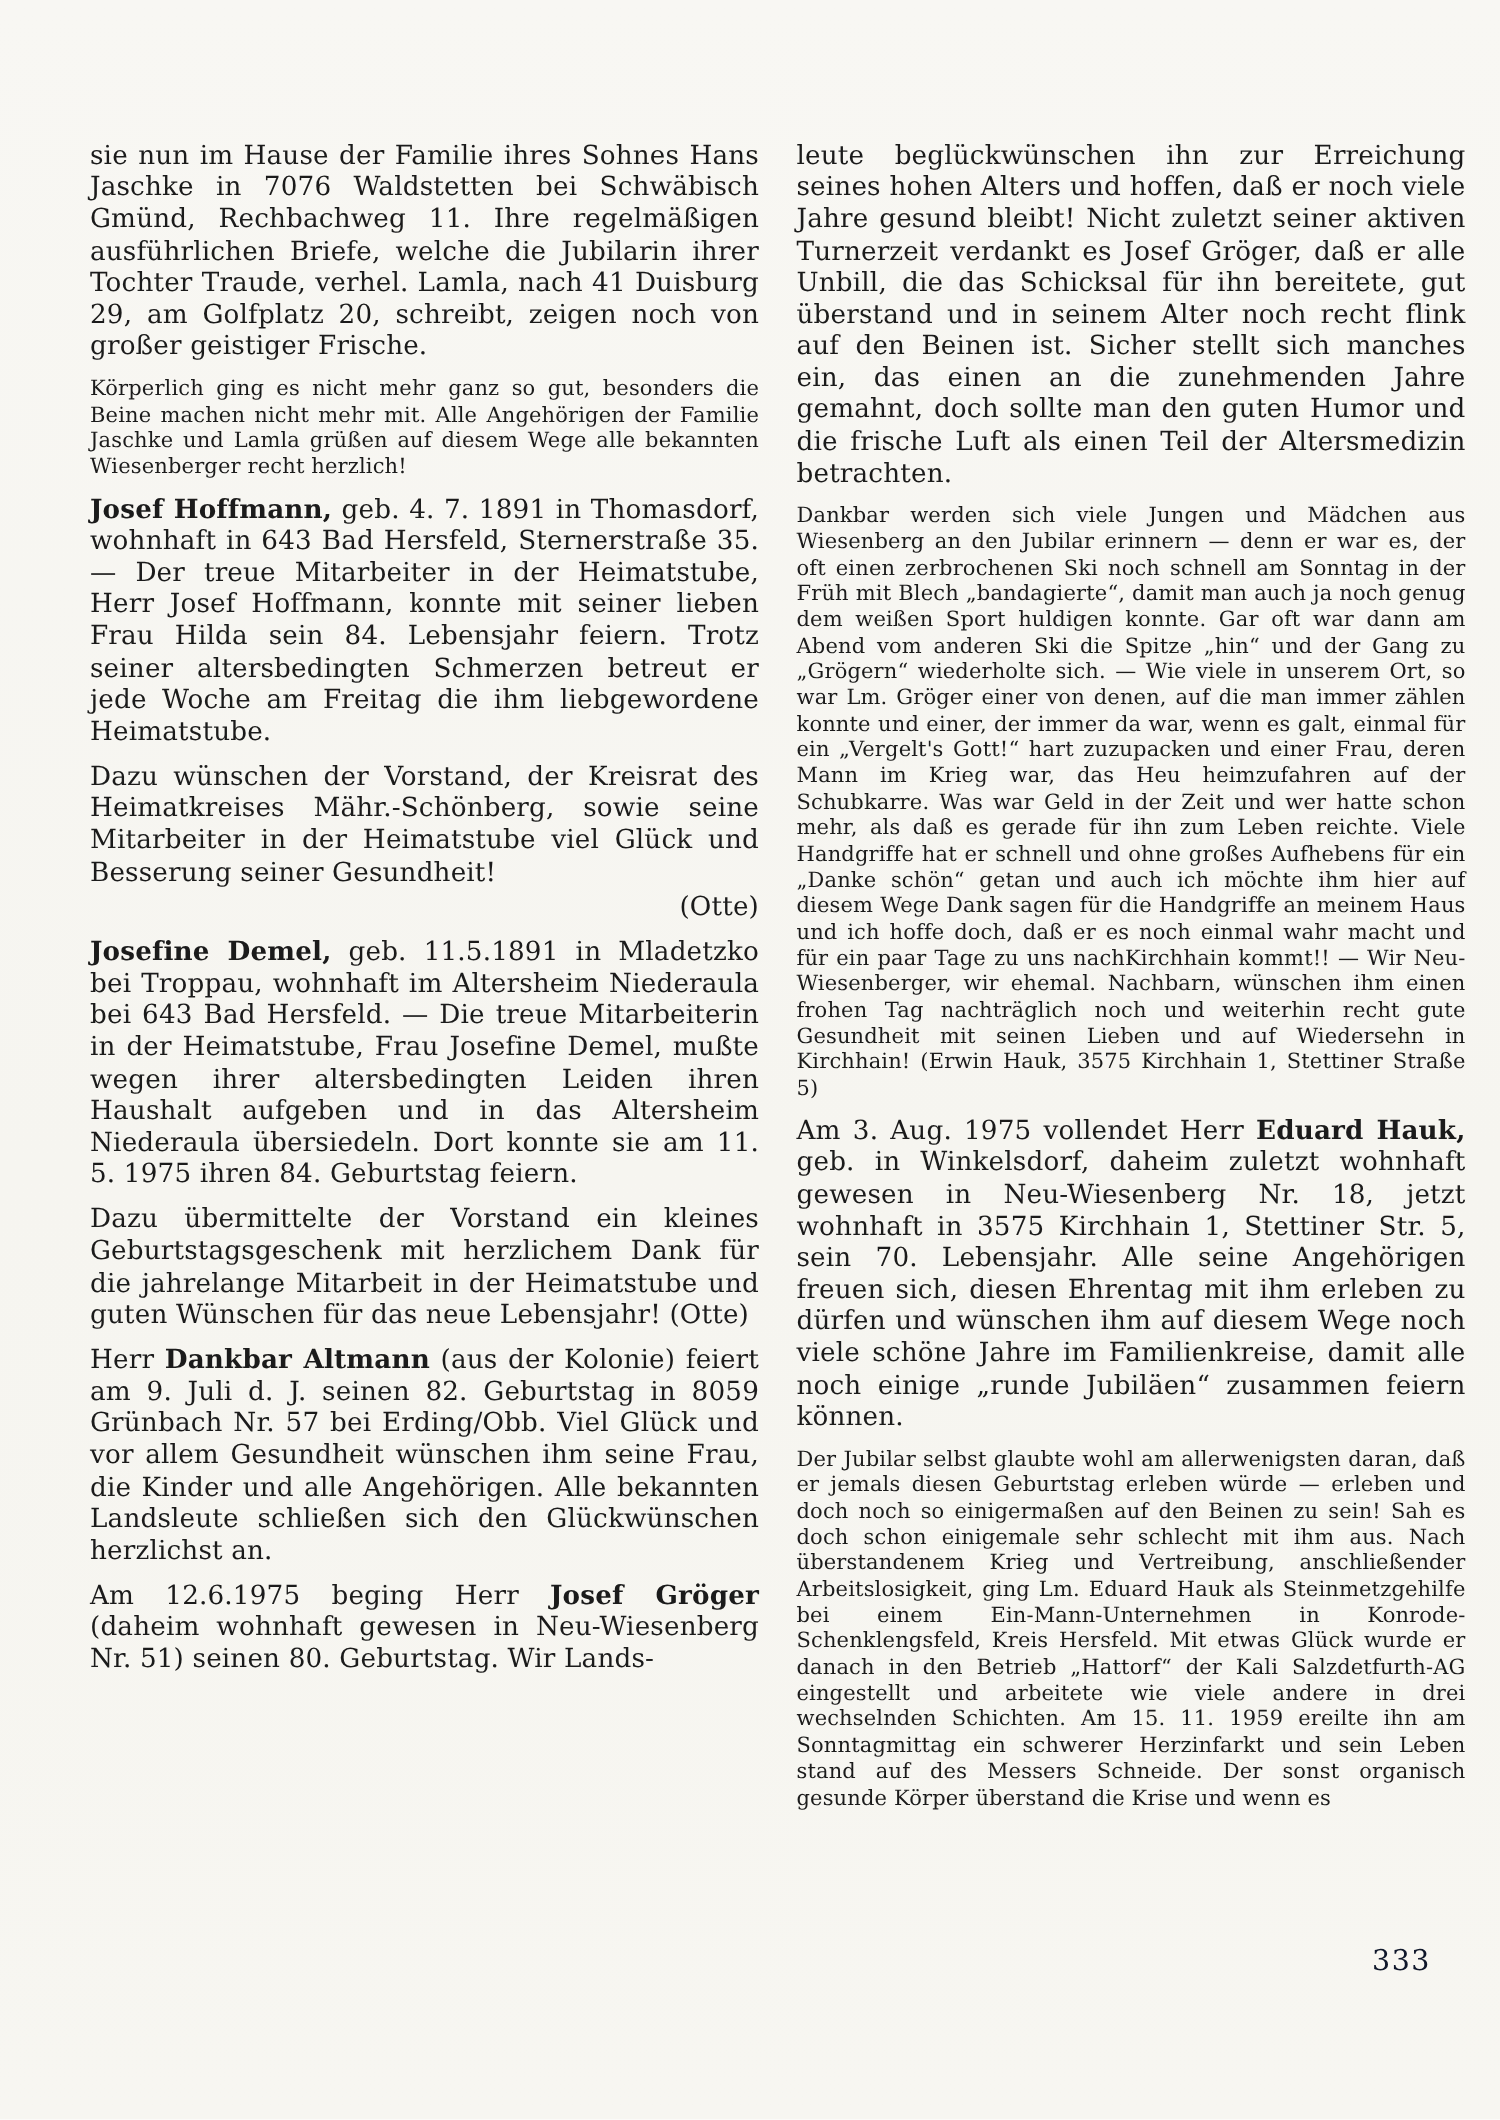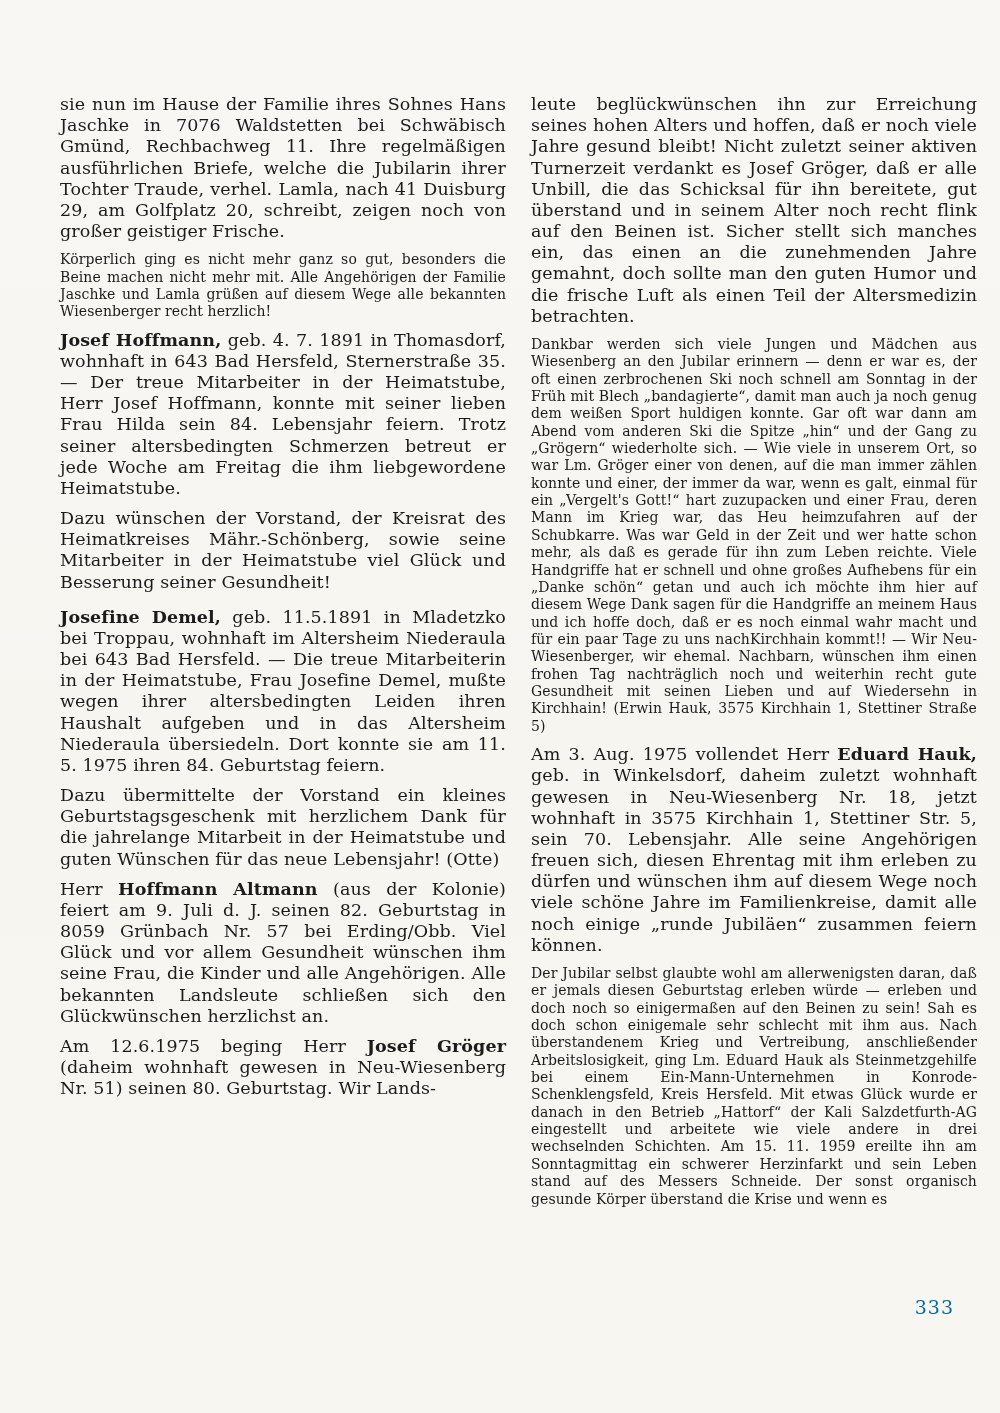--- a/index.html
+++ b/index.html
@@ -38,61 +38,62 @@
   }
   p.body {
     font-size: 17.5px;
     line-height: 1.21;
   }
   p.small {
     font-size: 14px;
     line-height: 1.24;
   }
   p.tight {
-    margin-bottom: 14px;
+    margin-bottom: 2px;
   }
   p.signature {
     text-align: right;
     font-size: 17.5px;
     line-height: 1.21;
     margin-top: 0;
   }
   b.person {
     font-weight: bold;
   }
   .page-number {
     position: absolute;
     top: 1296px;
     right: 46px;
     font-size: 19px;
     letter-spacing: 1px;
-    color: #0369a1;
+    color: #0f172a;
   }
 </style>
 </head>
 <body>
 
 <div class="page">
   <div class="columns">
 
     <div class="col">
       <p class="body"><span></span><b class="person"></b><span>sie nun im Hause der Familie ihres Sohnes Hans Jaschke in 7076 Waldstetten bei Schwäbisch Gmünd, Rechbachweg 11. Ihre regelmäßigen ausführlichen Briefe, welche die Jubilarin ihrer Tochter Traude, verhel. Lamla, nach 41 Duisburg 29, am Golfplatz 20, schreibt, zeigen noch von großer geistiger Frische.</span></p>
 
       <p class="small"><span></span><b class="person"></b><span>Körperlich ging es nicht mehr ganz so gut, besonders die Beine machen nicht mehr mit. Alle Angehörigen der Familie Jaschke und Lamla grüßen auf diesem Wege alle bekannten Wiesenberger recht herzlich!</span></p>
 
       <p class="body"><span></span><b class="person">Josef Hoffmann,</b><span> geb. 4. 7. 1891 in Thomasdorf, wohnhaft in 643 Bad Hersfeld, Sternerstraße 35. — Der treue Mitarbeiter in der Heimatstube, Herr Josef Hoffmann, konnte mit seiner lieben Frau Hilda sein 84. Lebensjahr feiern. Trotz seiner altersbedingten Schmerzen betreut er jede Woche am Freitag die ihm liebgewordene Heimatstube.</span></p>
 
       <p class="body tight"><span></span><b class="person"></b><span>Dazu wünschen der Vorstand, der Kreisrat des Heimatkreises Mähr.-Schönberg, sowie seine Mitarbeiter in der Heimatstube viel Glück und Besserung seiner Gesundheit!</span></p>
 
+      <p class="signature"><span>(Otte)</span></p>
 
       <p class="body"><span></span><b class="person">Josefine Demel,</b><span> geb. 11.5.1891 in Mladetzko bei Troppau, wohnhaft im Altersheim Niederaula bei 643 Bad Hersfeld. — Die treue Mitarbeiterin in der Heimatstube, Frau Josefine Demel, mußte wegen ihrer altersbedingten Leiden ihren Haushalt aufgeben und in das Altersheim Niederaula übersiedeln. Dort konnte sie am 11. 5. 1975 ihren 84. Geburtstag feiern.</span></p>
 
       <p class="body"><span></span><b class="person"></b><span>Dazu übermittelte der Vorstand ein kleines Geburtstagsgeschenk mit herzlichem Dank für die jahrelange Mitarbeit in der Heimatstube und guten Wünschen für das neue Lebensjahr! (Otte)</span></p>
 
-      <p class="body"><span>Herr </span><b class="person">Hoffmann Altmann</b><span> (aus der Kolonie) feiert am 9. Juli d. J. seinen 82. Geburtstag in 8059 Grünbach Nr. 57 bei Erding/Obb. Viel Glück und vor allem Gesundheit wünschen ihm seine Frau, die Kinder und alle Angehörigen. Alle bekannten Landsleute schließen sich den Glückwünschen herzlichst an.</span></p>
+      <p class="body"><span>Herr </span><b class="person">Dankbar Altmann</b><span> (aus der Kolonie) feiert am 9. Juli d. J. seinen 82. Geburtstag in 8059 Grünbach Nr. 57 bei Erding/Obb. Viel Glück und vor allem Gesundheit wünschen ihm seine Frau, die Kinder und alle Angehörigen. Alle bekannten Landsleute schließen sich den Glückwünschen herzlichst an.</span></p>
 
 
       <p class="body"><span>Am 12.6.1975 beging Herr </span><b class="person">Josef Gröger</b><span> (daheim wohnhaft gewesen in Neu-Wiesenberg Nr. 51) seinen 80. Geburtstag. Wir Lands-</span></p>
     </div>
 
     <div class="col">
       <p class="body"><span></span><b class="person"></b><span>leute beglückwünschen ihn zur Erreichung seines hohen Alters und hoffen, daß er noch viele Jahre gesund bleibt! Nicht zuletzt seiner aktiven Turnerzeit verdankt es Josef Gröger, daß er alle Unbill, die das Schicksal für ihn bereitete, gut überstand und in seinem Alter noch recht flink auf den Beinen ist. Sicher stellt sich manches ein, das einen an die zunehmenden Jahre gemahnt, doch sollte man den guten Humor und die frische Luft als einen Teil der Altersmedizin betrachten.</span></p>
 
       <p class="small"><span></span><b class="person"></b><span>Dankbar werden sich viele Jungen und Mädchen aus Wiesenberg an den Jubilar erinnern — denn er war es, der oft einen zerbrochenen Ski noch schnell am Sonntag in der Früh mit Blech „bandagierte“, damit man auch ja noch genug dem weißen Sport huldigen konnte. Gar oft war dann am Abend vom anderen Ski die Spitze „hin“ und der Gang zu „Grögern“ wiederholte sich. — Wie viele in unserem Ort, so war Lm. Gröger einer von denen, auf die man immer zählen konnte und einer, der immer da war, wenn es galt, einmal für ein „Vergelt's Gott!“ hart zuzupacken und einer Frau, deren Mann im Krieg war, das Heu heimzufahren auf der Schubkarre. Was war Geld in der Zeit und wer hatte schon mehr, als daß es gerade für ihn zum Leben reichte. Viele Handgriffe hat er schnell und ohne großes Aufhebens für ein „Danke schön“ getan und auch ich möchte ihm hier auf diesem Wege Dank sagen für die Handgriffe an meinem Haus und ich hoffe doch, daß er es noch einmal wahr macht und für ein paar Tage zu uns nachKirchhain kommt!! — Wir Neu-Wiesenberger, wir ehemal. Nachbarn, wünschen ihm einen frohen Tag nachträglich noch und weiterhin recht gute Gesundheit mit seinen Lieben und auf Wiedersehn in Kirchhain! (Erwin Hauk, 3575 Kirchhain 1, Stettiner Straße 5)</span></p>
 

